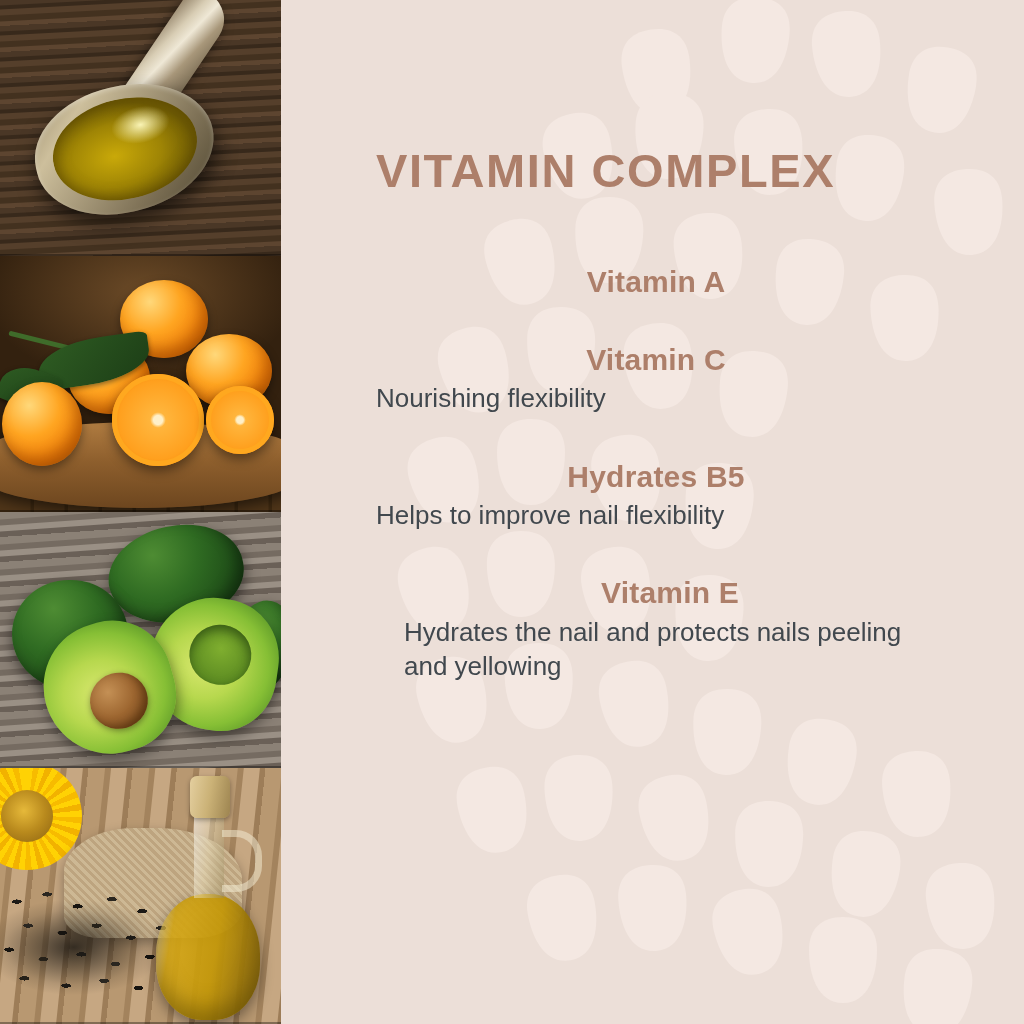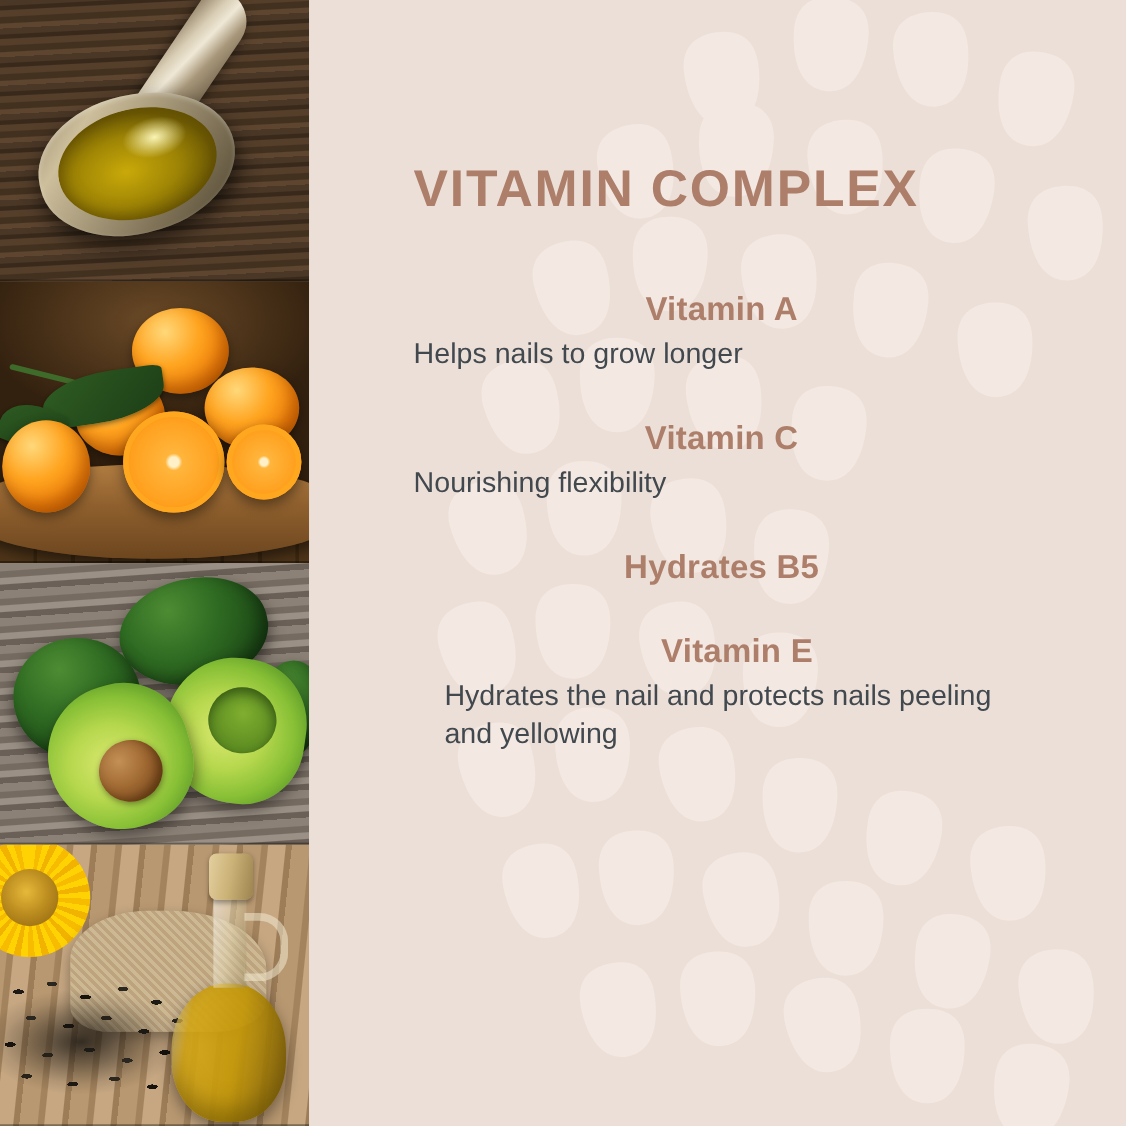--- a/index.html
+++ b/index.html
@@ -464,30 +464,30 @@
   </div>
 
   <div id="content">
 
     <h1 id="poster-title">VITAMIN COMPLEX</h1>
 
     <ul id="vitamin-list">
 
       <li class="vitamin-item">
         <div class="vitamin-name">Vitamin A</div>
-        <div class="vitamin-desc">Helps nails to grow longer</div>
       </li>
 
       <li class="vitamin-item">
         <div class="vitamin-name">Vitamin C</div>
         <div class="vitamin-desc">Nourishing flexibility</div>
       </li>
 
       <li class="vitamin-item">
         <div class="vitamin-name">Hydrates B5</div>
+        <div class="vitamin-desc">Helps to improve nail flexibility</div>
       </li>
 
       <li class="vitamin-item">
         <div class="vitamin-name">Vitamin E</div>
         <div class="vitamin-desc">Hydrates the nail and protects nails peeling and yellowing</div>
       </li>
 
     </ul>
   </div>
 

